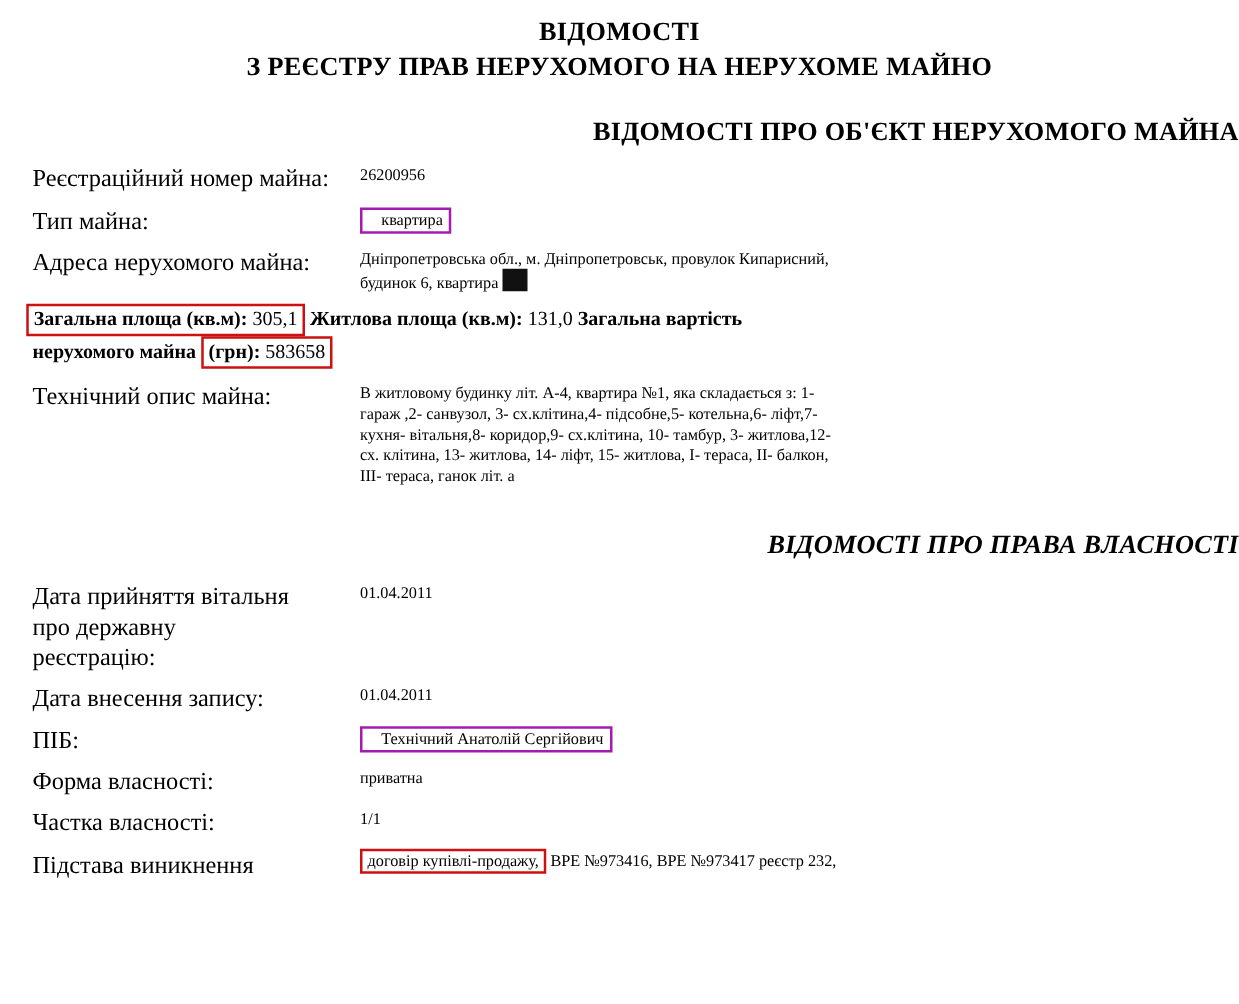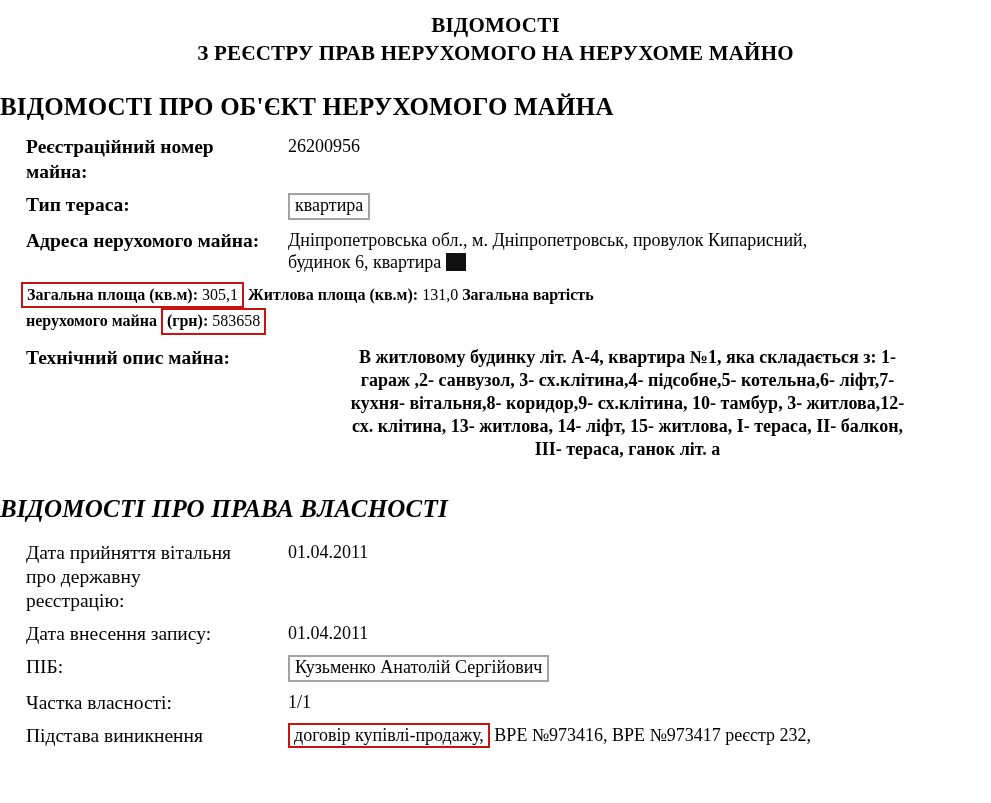--- a/index.html
+++ b/index.html
@@ -26,23 +26,23 @@
     text-align: center;
     font-weight: bold;
     font-size: 21px;
     line-height: 1.32;
     margin-top: 12px;
   }
   .title-line {
     letter-spacing: 0.2px;
   }
   .section-heading {
-    text-align: left;
+    text-align: right;
     font-weight: bold;
-    font-size: 25px;
+    font-size: 21px;
     margin-top: 26px;
     margin-bottom: 14px;
     letter-spacing: 0.2px;
   }
   .section-heading.second {
     margin-top: 34px;
     margin-bottom: 18px;
     font-style: italic;
   }
   .rows {
@@ -55,36 +55,35 @@
   }
   .row .label {
     width: 262px;
     flex: 0 0 262px;
     font-size: 19.5px;
     line-height: 1.24;
     padding-right: 8px;
     box-sizing: border-box;
   }
   .row .label.bold {
-    font-weight: bold;
+    font-weight: normal;
   }
   .row .value {
     flex: 1 1 auto;
-    font-size: 18px;
+    font-size: 13px;
     line-height: 1.24;
   }
   .value.tech {
     line-height: 1.3;
-    text-align: center;
   }
   
   .boxed {
     display: inline-block;
-    border: 2px solid #a3a3a3;
-    padding: 1px 5px 2px 5px;
+    border: 2px solid #a21caf;
+    padding: 1px 5px 2px 15px;
     box-sizing: border-box;
     line-height: 1.1;
     text-align: center;
   }
   .boxed-inline {
     display: inline;
     border: 2px solid #cc1111;
     padding: 0px 4px 1px 4px;
     box-decoration-break: clone;
     -webkit-box-decoration-break: clone;
@@ -119,21 +118,21 @@
     padding: 1px 4px 1px 4px;
     display: inline-block;
     margin-left: -5px;
   }
   .area-box2 {
     border: 2px solid #cc1111;
     padding: 1px 4px 1px 4px;
     display: inline-block;
   }
   .spacer-sm { height: 7px; }
-  .tech-row { margin-bottom: 0; font-weight: bold; }
+  .tech-row { margin-bottom: 0; }
   .tech-row .value { line-height: 1.28; }
 </style>
 </head>
 <body>
 
 <div class="page">
 
   <div class="title-block">
     <div class="title-line">ВІДОМОСТІ</div>
     <div class="title-line">З РЕЄСТРУ ПРАВ НЕРУХОМОГО НА НЕРУХОМЕ МАЙНО</div>
@@ -142,21 +141,21 @@
   <div class="section-heading">ВІДОМОСТІ ПРО ОБ'ЄКТ НЕРУХОМОГО МАЙНА</div>
 
   <div class="rows">
 
     <div class="row">
       <div class="label bold">Реєстраційний номер майна:</div>
       <div class="value">26200956</div>
     </div>
 
     <div class="row">
-      <div class="label bold">Тип тераса:</div>
+      <div class="label bold">Тип майна:</div>
       <div class="value">
         <span class="boxed">квартира</span>
       </div>
     </div>
 
     <div class="row">
       <div class="label bold">
         <span>Адреса нерухомого майна:</span>
       </div>
       <div class="value">
@@ -210,24 +209,28 @@
     </div>
 
     <div class="row">
       <div class="label">Дата внесення запису:</div>
       <div class="value">01.04.2011</div>
     </div>
 
     <div class="row">
       <div class="label">ПІБ:</div>
       <div class="value">
-        <span class="boxed">Кузьменко Анатолій Сергійович</span>
-      </div>
-    </div>
-
+        <span class="boxed">Технічний Анатолій Сергійович</span>
+      </div>
+    </div>
+
+    <div class="row">
+      <div class="label">Форма власності:</div>
+      <div class="value">приватна</div>
+    </div>
 
     <div class="row">
       <div class="label">Частка власності:</div>
       <div class="value">1/1</div>
     </div>
 
     <div class="row">
       <div class="label">
         <div>Підстава виникнення</div>
 

